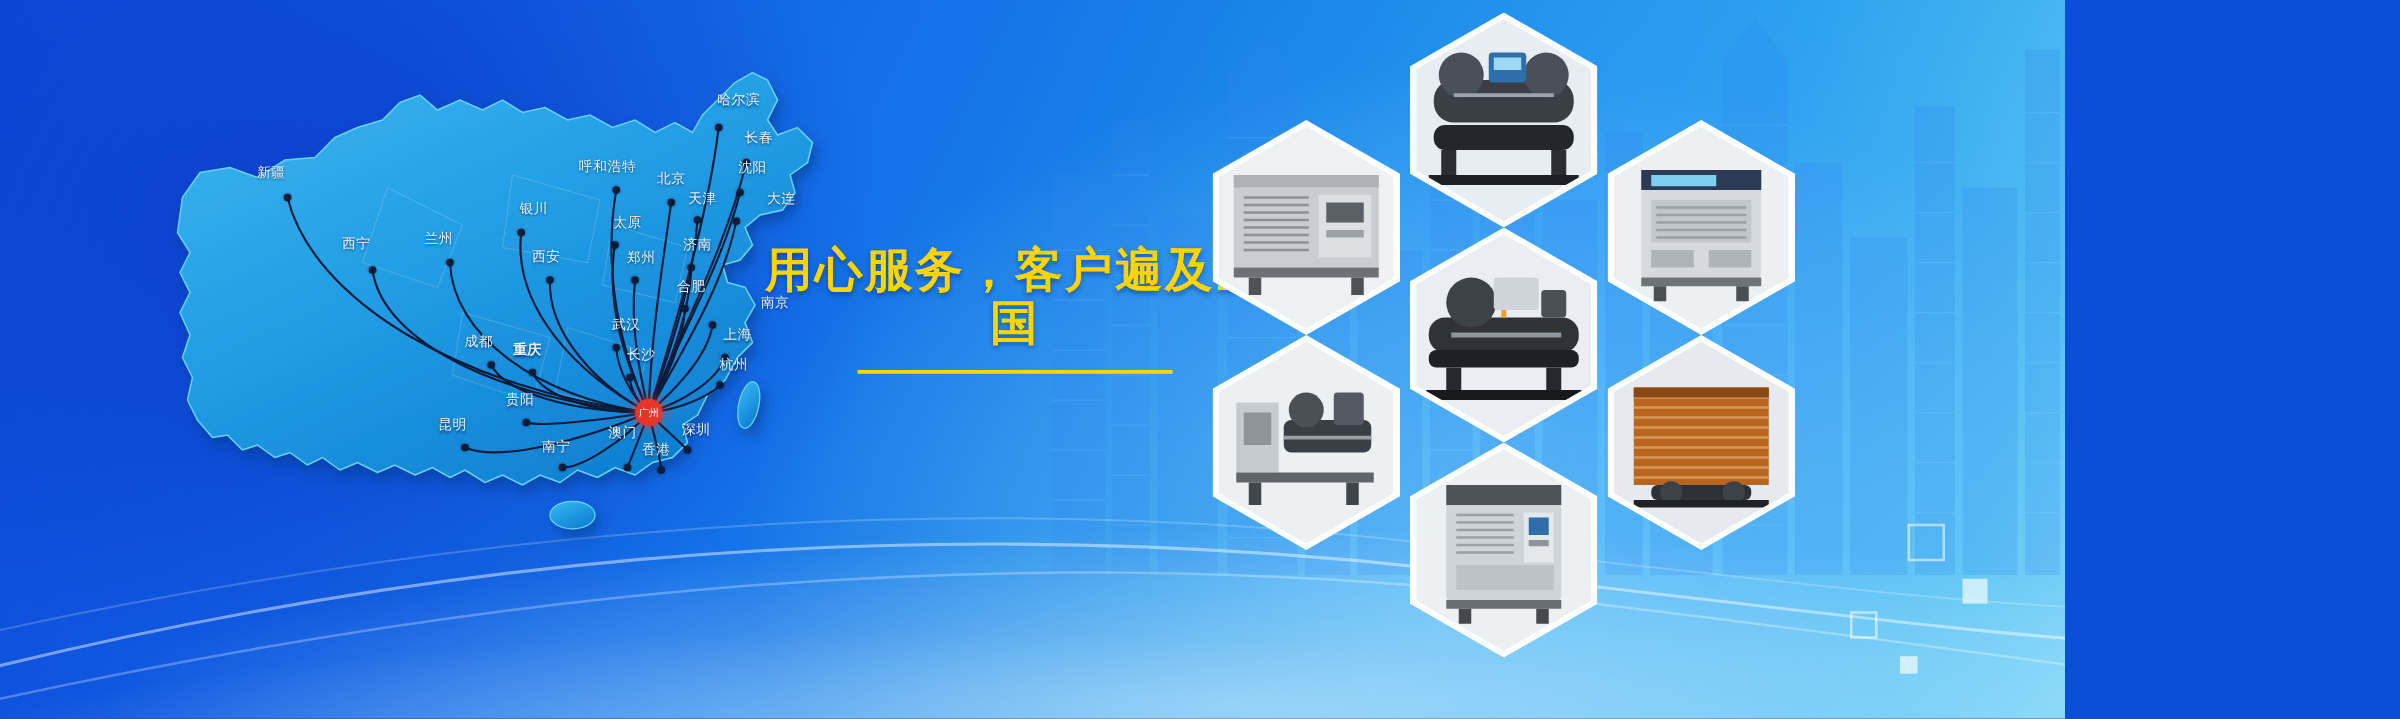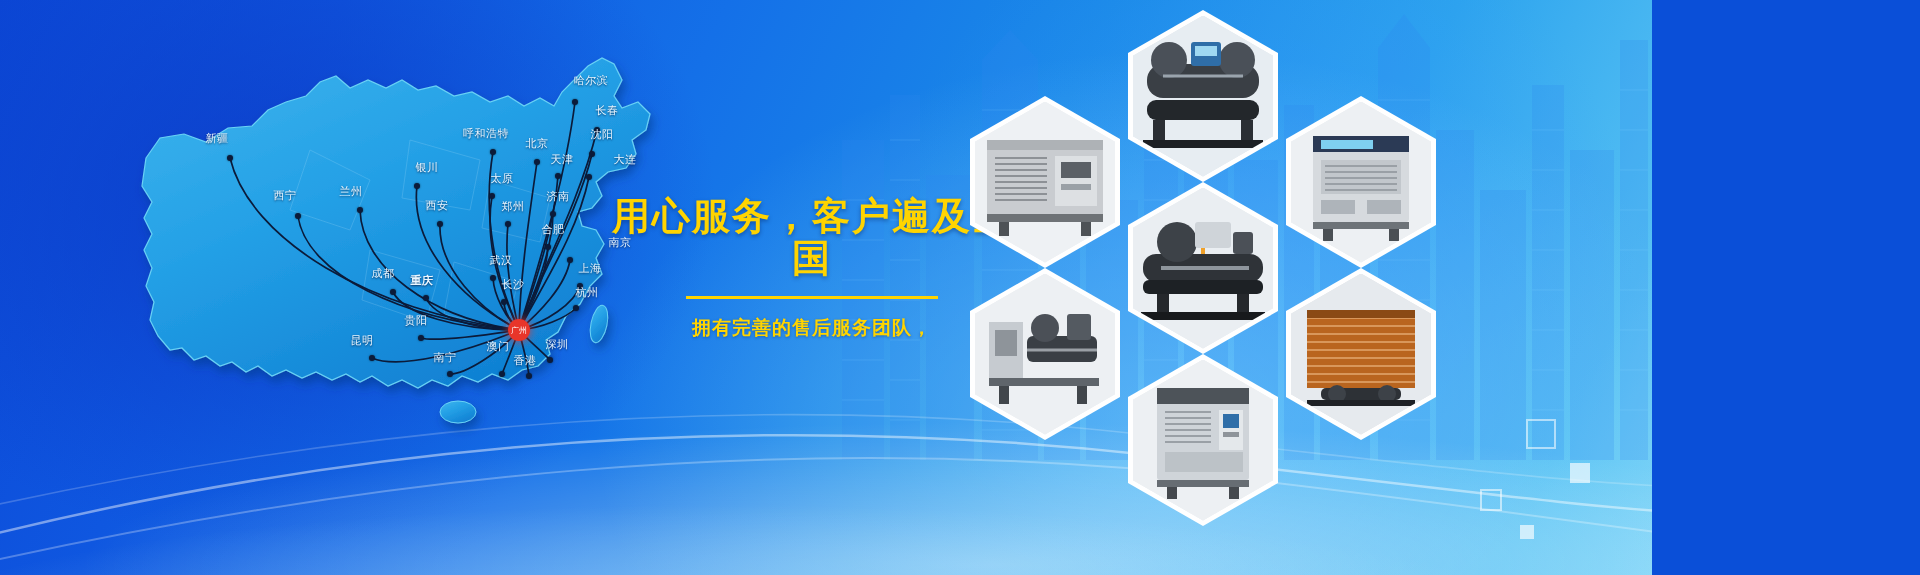--- a/index.html
+++ b/index.html
@@ -259,21 +259,20 @@
 
     <div class="hub" id="hub-marker" style="left: 409px; top: 300px;">
       <div class="ring"></div>
       <div class="lbl">广州</div>
     </div>
   </div>
 
   <div id="copy">
     <div id="headline">用心服务，客户遍及全国</div>
     <div id="divider"></div>
-    <div class="sub">拥有完善的售后服务团队，</div>
   </div>
 
   <div id="gallery">
 
     <div class="hex" style="left:168px; top:10px;">
       <div class="inner" style="background:#dfe6ec;">
         <svg viewBox="0 0 140 161">
           <rect x="0" y="0" width="140" height="161" fill="#e7edf2"></rect>
           <rect x="14" y="48" width="112" height="34" rx="16" fill="#3a3f45"></rect>
           <rect x="14" y="84" width="112" height="20" rx="9" fill="#23272b"></rect>

